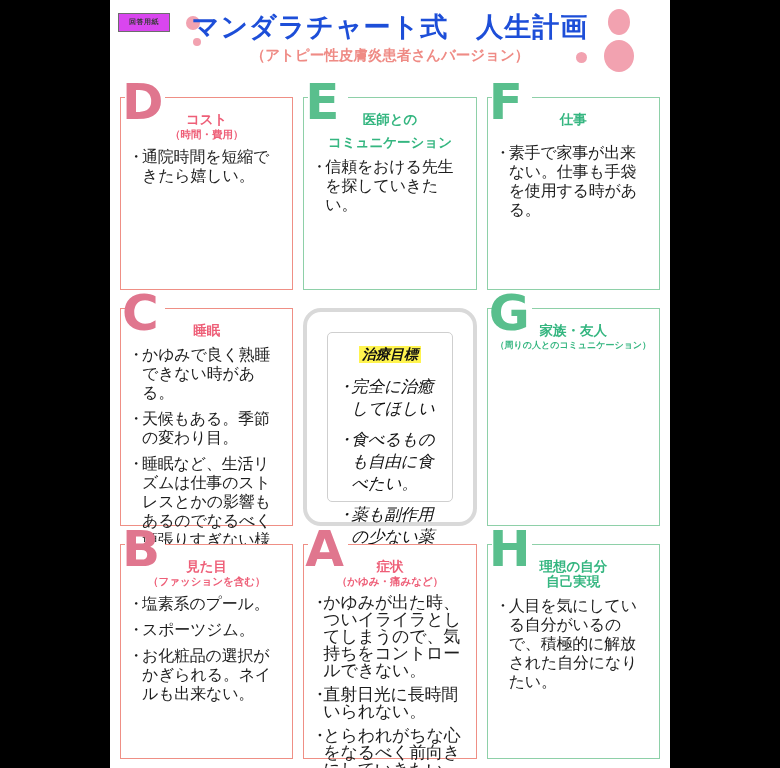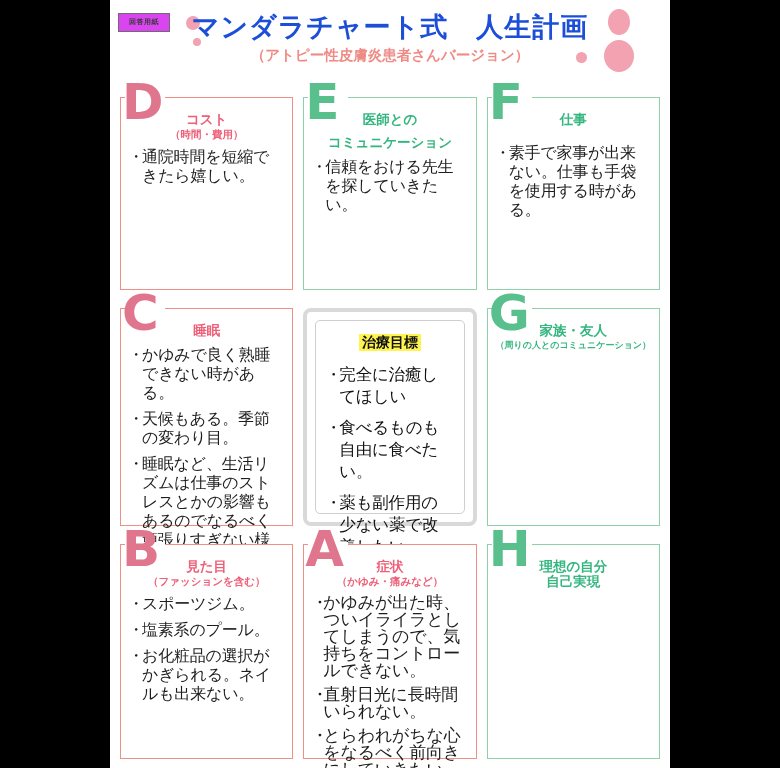--- a/index.html
+++ b/index.html
@@ -190,24 +190,25 @@
   }
 
   
   .center-outer {
     position: absolute;
     left: 0;
     top: 12px;
     right: 0;
     bottom: 2px;
     border: 4px solid #d9d9d9;
-    border-radius: 8px;
+    border-radius: 18px;
     background: #ffffff;
     box-sizing: border-box;
-    padding: 8px;
+    padding: 20px;
+    font-style: italic;
   }
   .center-inner {
     width: 100%;
     height: 100%;
     border: 1px solid #cfcfcf;
     border-radius: 5px;
     box-sizing: border-box;
     background: #ffffff;
   }
   .center-title {
@@ -332,22 +333,22 @@
       </div>
       <div class="letter green">G</div>
     </div>
 
     <div class="cell">
       <div class="panel pink">
         <div class="notch"></div>
         <div class="p-title">見た目</div>
         <div class="p-sub">（ファッションを含む）</div>
         <ul class="bullets">
+          <li>塩素系のプール。</li>
           <li>スポーツジム。</li>
-          <li>塩素系のプール。</li>
           <li>お化粧品の選択がかぎられる。ネイルも出来ない。</li>
         </ul>
       </div>
       <div class="letter">B</div>
     </div>
 
     <div class="cell">
       <div class="panel pink">
         <div class="notch"></div>
         <div class="p-title">症状</div>
@@ -359,18 +360,21 @@
         </ul>
       </div>
       <div class="letter">A</div>
     </div>
 
     <div class="cell">
       <div class="panel green">
         <div class="notch"></div>
         <div class="p-title green">理想の自分</div>
         <div class="p-title green" style="margin-top:0">自己実現</div>
+        <ul class="bullets">
+          <li>人目を気にしている自分がいるので、積極的に解放された自分になりたい。</li>
+        </ul>
       </div>
       <div class="letter green">H</div>
     </div>
 
   </div>
 </div>
 
 </body></html>

